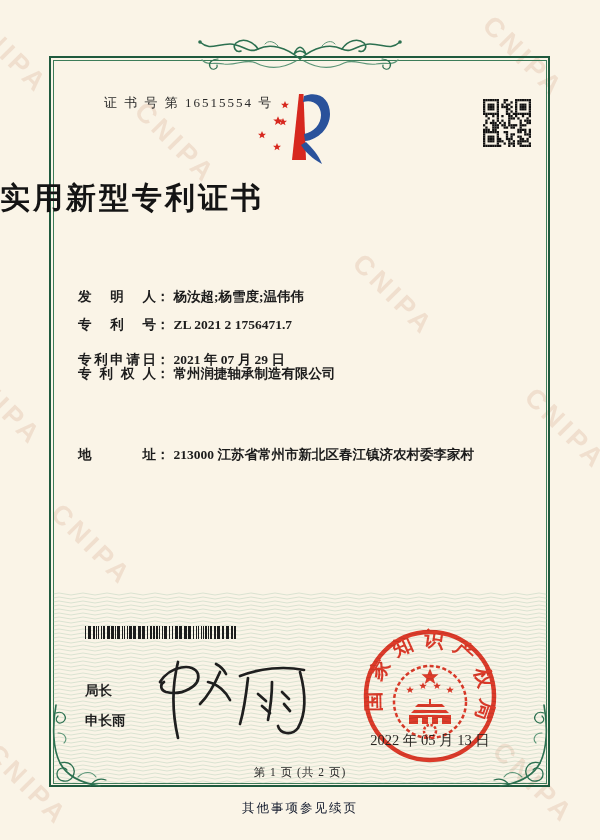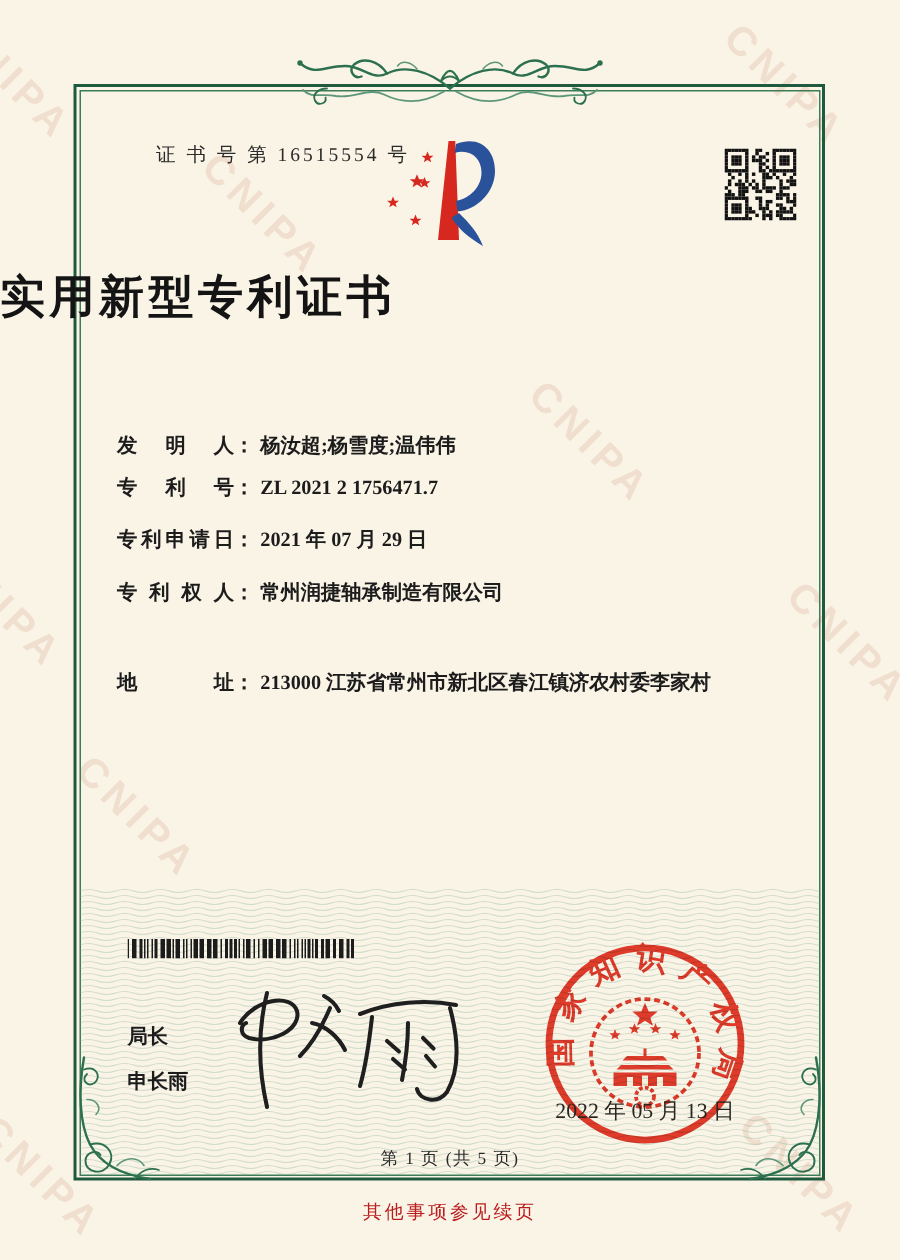--- a/index.html
+++ b/index.html
@@ -32,21 +32,21 @@
   .row .label{display:inline-block;width:78px;text-align:justify;text-align-last:justify;vertical-align:top;}
   .row .colon{display:inline-block;margin-right:4px;}
   .pair2{position:absolute;left:237px;top:0;}
   .paras{position:absolute;left:78px;top:480px;width:448px;font-size:13px;line-height:19px;color:#1d1d1d;}
   .paras p{margin:0;text-indent:2.2em;text-align:justify;letter-spacing:0.3px;}
   .barcode{position:absolute;left:85px;top:626px;width:156px;height:13px;}
   .signer{position:absolute;left:85px;top:676px;font-size:13.5px;font-weight:600;color:#1c1c1c;line-height:30px;}
   .signature{position:absolute;left:148px;top:648px;}
   .sealwrap{position:absolute;left:350px;top:616px;width:160px;height:160px;mix-blend-mode:multiply;opacity:.95;}
   .pagenum{position:absolute;left:0;top:765px;width:600px;text-align:center;font-size:11.5px;color:#2a2a2a;letter-spacing:1px;}
-  .footnote{position:absolute;left:0;top:800px;width:600px;text-align:center;font-size:12.5px;color:#b91c1c;letter-spacing:2px;}
+  .footnote{position:absolute;left:0;top:800px;width:600px;text-align:center;font-size:12.5px;color:#0f172a;letter-spacing:2px;}
 </style>
 </head>
 <body>
 
 <div class="page">
 
   <div id="wm-layer">
       <span class="wm" style="left: -18px; top: 6px;">CNIPA</span>
       <span class="wm" style="left: 150px; top: 96px;">CNIPA</span>
       <span class="wm" style="left: 498px; top: 10px;">CNIPA</span>
@@ -409,21 +409,21 @@
 
   <div class="row" style="top:288px">
     <span class="label">发明人</span><span class="colon">：</span><span>杨汝超;杨雪度;温伟伟</span>
   </div>
   <div class="row" style="top:316px">
     <span class="label">专利号</span><span class="colon">：</span><span>ZL 2021 2 1756471.7</span>
   </div>
   <div class="row" style="top:351px">
     <span class="label">专利申请日</span><span class="colon">：</span><span>2021 年 07 月 29 日</span>
   </div>
-  <div class="row" style="top:386px">
+  <div class="row" style="top:365px">
     <span class="label">专利权人</span><span class="colon">：</span><span>常州润捷轴承制造有限公司</span>
   </div>
   <div class="row" style="top:446px">
     <span class="label">地址</span><span class="colon">：</span><span>213000 江苏省常州市新北区春江镇济农村委李家村</span>
   </div>
 
 
   <svg class="barcode" id="barcodesvg" width="156" height="13">
       <rect x="0" y="0" width="1" height="13" fill="#1c1c1c"></rect>
       <rect x="3" y="0" width="3" height="13" fill="#1c1c1c"></rect>
@@ -514,17 +514,17 @@
           <rect x="-12" y="6" width="4" height="6" fill="#fdfaf2"></rect>
           <rect x="-2" y="5" width="4" height="7" fill="#fdfaf2"></rect>
           <rect x="8" y="6" width="4" height="6" fill="#fdfaf2"></rect>
         </g>
         <circle cx="80" cy="115" r="6" fill="none" stroke="#e23222" stroke-width="2.5" stroke-dasharray="2.5 1.5"></circle>
       </g>
       <text x="80" y="129" text-anchor="middle" font-size="14.5" fill="#1e1c1a" font-family="Liberation Serif, DejaVu Serif, serif">2022 年 05 月 13 日</text>
     </svg>
   </div>
 
-  <div class="pagenum">第 1 页 (共 5 页)</div>
+  <div class="pagenum">第 1 页 (共 2 页)</div>
 
   <div class="footnote">其他事项参见续页</div>
 
 </div>
 
 </body></html>

